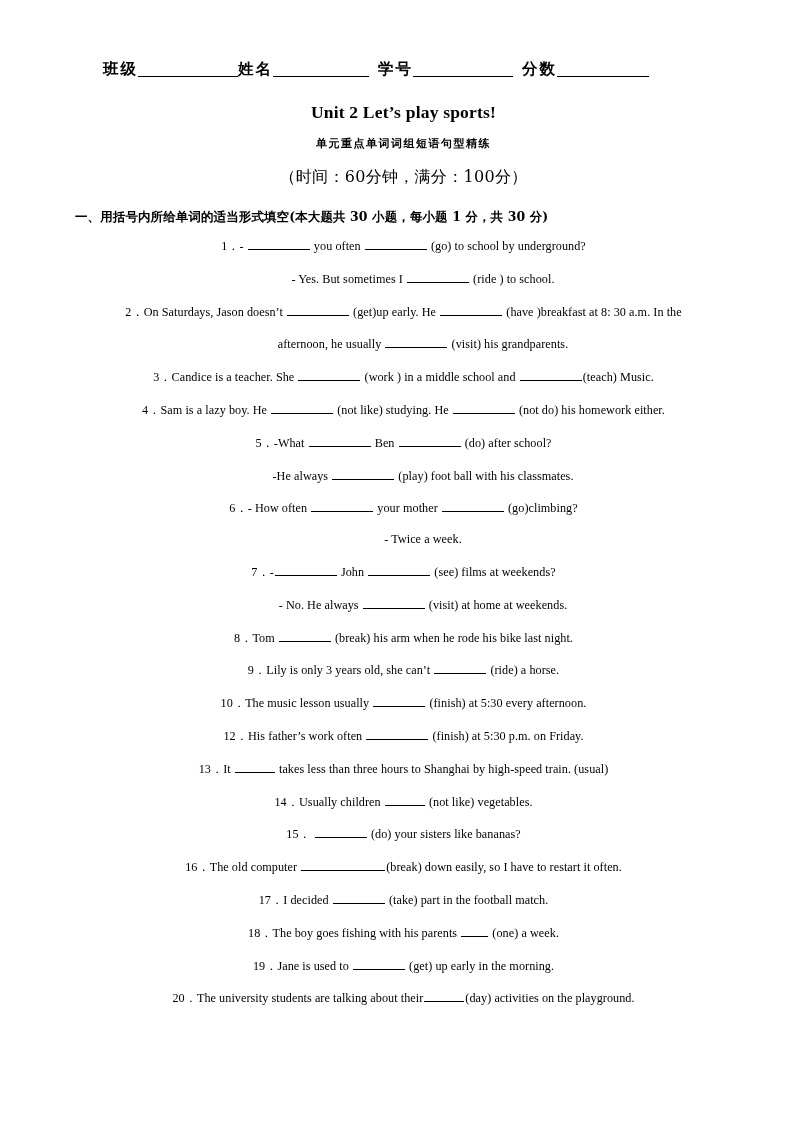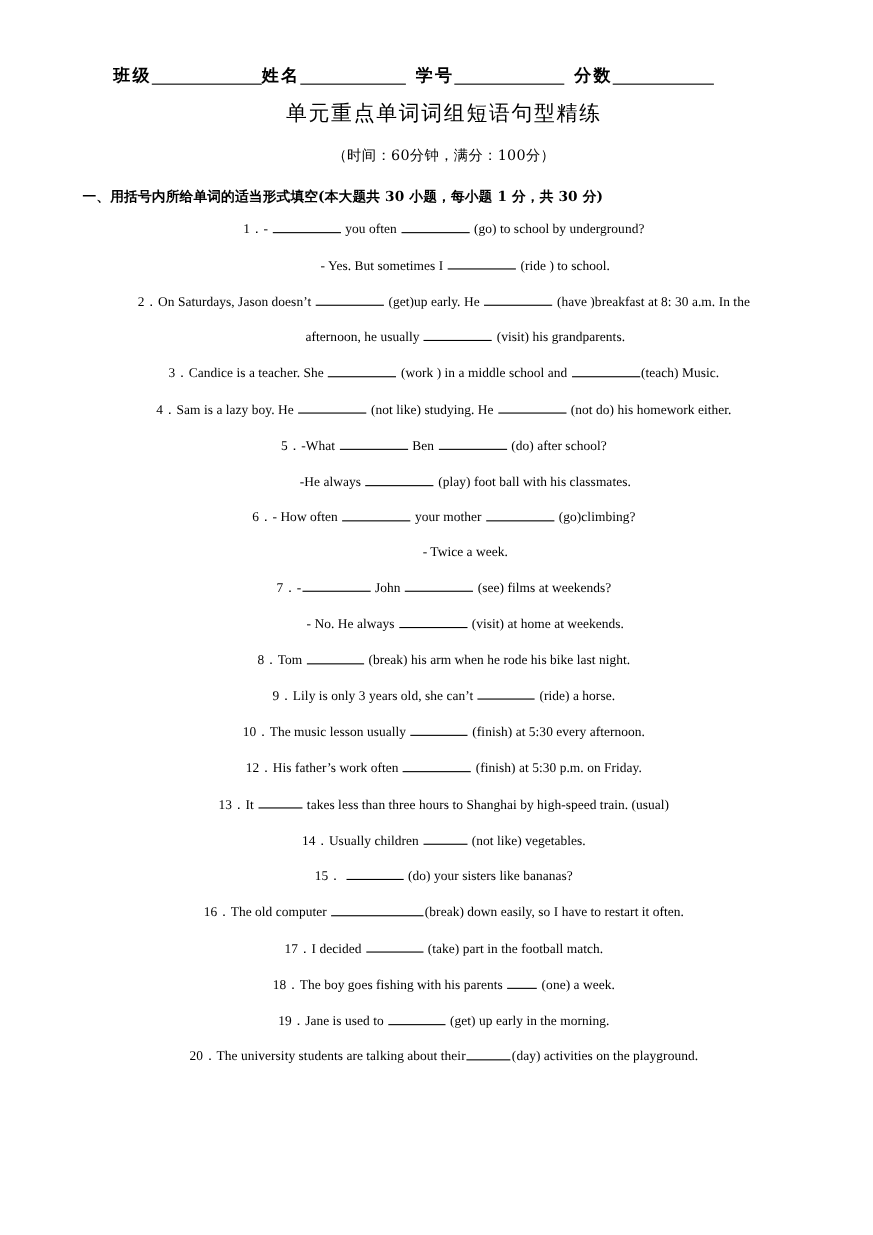--- a/index.html
+++ b/index.html
@@ -59,29 +59,29 @@
     text-align: center;
     font-family: "Liberation Serif", "DejaVu Serif", serif;
     font-weight: bold;
     font-size: 17.5px;
     margin-top: 25px;
     letter-spacing: 0.2px;
   }
   .title-cn {
     text-align: center;
     font-family: "DejaVu Serif", "Liberation Serif", serif;
-    font-weight: normal;
-    font-size: 19px;
+    font-weight: bold;
+    font-size: 11px;
     margin-top: 13px;
     letter-spacing: 1.5px;
   }
   .subtitle {
     text-align: center;
     font-family: "DejaVu Serif", "Liberation Serif", serif;
-    font-size: 13px;
+    font-size: 16px;
     margin-top: 16px;
     letter-spacing: 0.3px;
   }
 
   
   .section-heading {
     font-family: "DejaVu Serif", "Liberation Serif", serif;
     font-weight: bold;
     font-size: 12.5px;
     margin-top: 21px;
@@ -141,20 +141,21 @@
       <span class="id-label">学号</span>
       <span class="id-rule r3"></span>
     </span>
     <span class="gap-sm"></span>
     <span class="id-field">
       <span class="id-label">分数</span>
       <span class="id-rule r4"></span>
     </span>
   </div>
 
+  <div class="title-en">Unit 2 Let’s play sports!</div>
   <div class="title-cn">单元重点单词词组短语句型精练</div>
   <div class="subtitle">（时间：60分钟，满分：100分）</div>
 
   <div class="section-heading">一、用括号内所给单词的适当形式填空(本大题共 30 小题，每小题 1 分，共 30 分)</div>
 
   <div class="qlist">
       <div class="qline"><span class="qnum">1．</span><span>- </span><span class="blank b-lg"></span><span> you often </span><span class="blank b-lg"></span><span> (go) to school by underground?</span></div>
       <div class="qline cont"><span>- Yes. But sometimes I </span><span class="blank b-lg"></span><span> (ride ) to school.</span></div>
       <div class="qline"><span class="qnum">2．</span><span>On Saturdays, Jason doesn’t </span><span class="blank b-lg"></span><span> (get)up early. He </span><span class="blank b-lg"></span><span> (have )breakfast at 8: 30 a.m. In the</span></div>
       <div class="qline cont"><span>afternoon, he usually </span><span class="blank b-lg"></span><span> (visit) his grandparents.</span></div>

